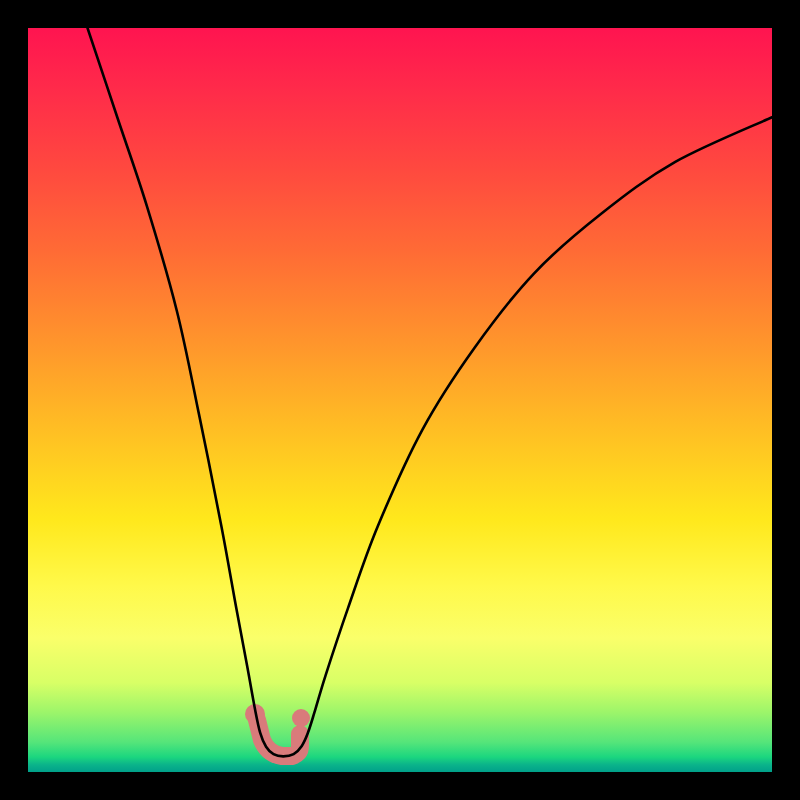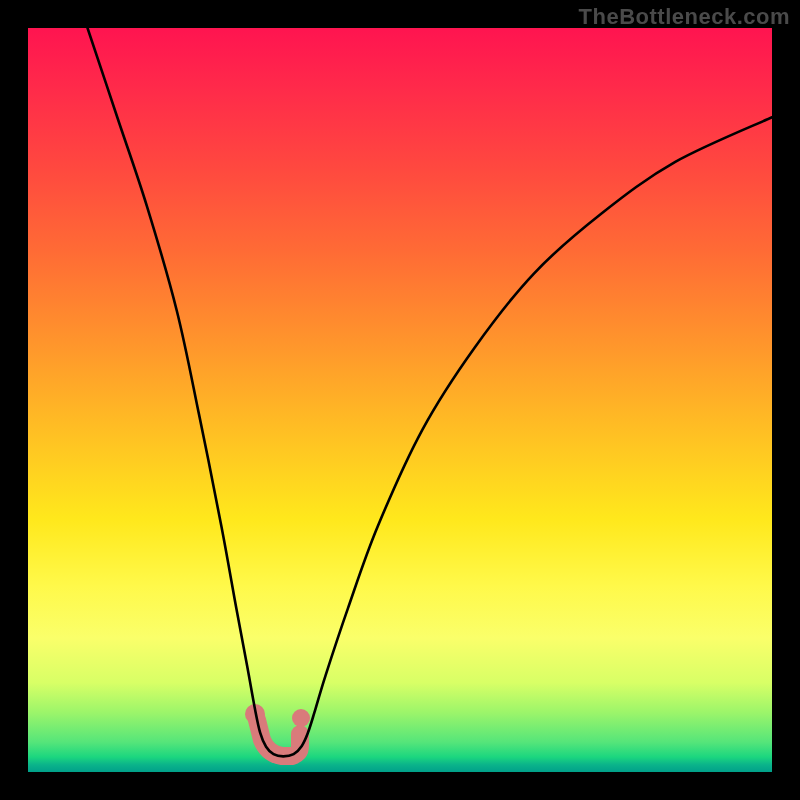--- a/index.html
+++ b/index.html
@@ -82,21 +82,20 @@
   }
   .salmon-dot {
     fill: #d97b7b;
   }
 </style>
 </head>
 <body>
 
 <div class="frame">
 
-  <div class="watermark">TheBottleneck.com</div>
 
   <div class="plot-area">
     <div class="gradient-bg"></div>
 
     <svg class="overlay" viewBox="0 0 744 744" preserveAspectRatio="none">
 
       <g>
         <circle class="salmon-dot" cx="227" cy="686" r="10"></circle>
         <path class="salmon" d="M 229 692
                  L 234 712

